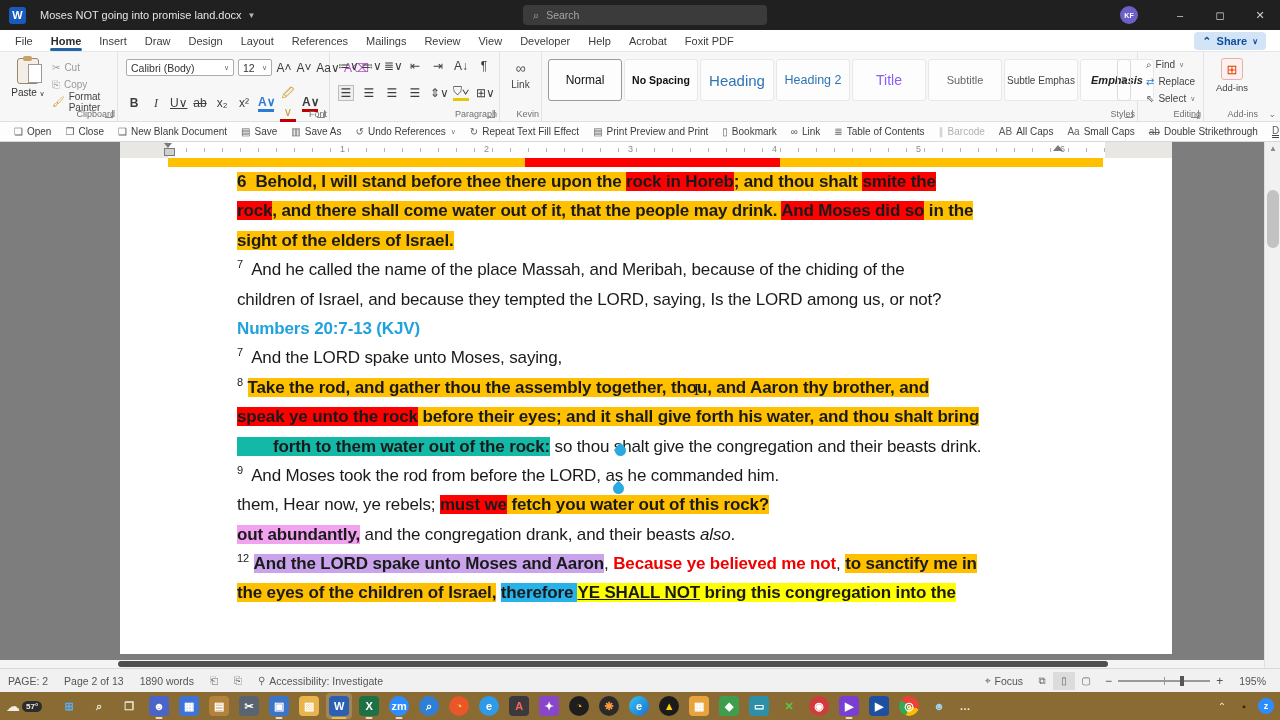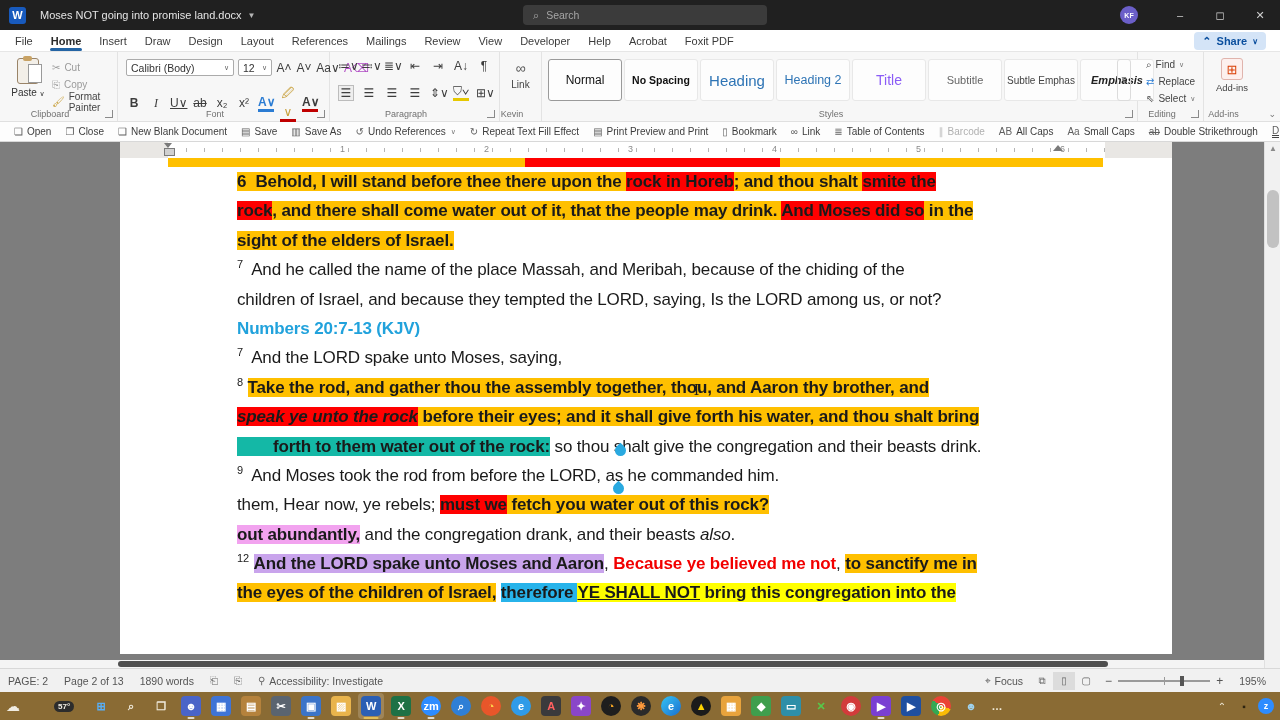--- a/index.html
+++ b/index.html
@@ -19,21 +19,21 @@
   
   #tabrow { position:absolute; top:30px; left:0; width:1280px; height:22px; background:#ffffff; display:flex; align-items:center; border-bottom:1px solid #e6e6e6; }
   .tab { font-size:11px; color:#3b3b3b; padding:0 9px; height:22px; display:flex; align-items:center; position:relative; }
   .tab.active { font-weight:bold; color:#2b2b2b; }
   .tab.active::after { content:""; position:absolute; left:8px; right:8px; bottom:1px; height:2.5px; background:#2464a4; border-radius:2px; }
   .share-btn { position:absolute; right:14px; top:2px; height:18px; background:#d4e4f7; border-radius:4px; color:#0b4f9e; font-size:11px; font-weight:bold; display:flex; align-items:center; padding:0 8px; gap:5px; }
 
   
   #ribbon { position:absolute; top:52px; left:0; width:1280px; height:70px; background:#f7f7f7; border-bottom:1px solid #e0e0e0; font-size:10px; color:#444; }
   .rgroup { position:absolute; top:0; height:69px; border-right:1px solid #e3e3e3; }
-  .rglabel { position:absolute; bottom:2px; left:0; right:17px; text-align:center; font-size:9px; color:#707070; }
+  .rglabel { position:absolute; bottom:2px; left:0; right:2px; text-align:right; font-size:9px; color:#707070; }
   .launcher { position:absolute; bottom:3px; right:4px; width:8px; height:8px; border-right:1.5px solid #8a8a8a; border-bottom:1.5px solid #8a8a8a; }
   .paste-big { position:absolute; left:10px; top:6px; width:36px; height:48px; text-align:center; }
   .paste-ico { width:22px; height:26px; margin:0 auto; border:1.5px solid #9a8468; border-radius:3px; background:#f3efe8; position:relative; }
   .paste-ico::before { content:""; position:absolute; left:5px; top:-3px; width:9px; height:5px; background:#c8a264; border-radius:2px; }
   .paste-ico::after { content:""; position:absolute; right:-4px; top:5px; width:12px; height:17px; background:#fff; border:1px solid #9a9a9a; }
   .smallcmd { display:flex; align-items:center; gap:4px; font-size:10px; color:#9a9a9a; height:15px; }
   .smallcmd.en { color:#444; }
   .fontname-box { width:108px; height:17px; border:1px solid #ababab; border-radius:2px; background:#fff; font-size:10.5px; display:flex; align-items:center; justify-content:space-between; padding:0 4px; color:#333; }
   .fontsize-box { width:34px; height:17px; border:1px solid #ababab; border-radius:2px; background:#fff; font-size:10.5px; display:flex; align-items:center; justify-content:space-between; padding:0 4px; color:#333; }
   .fmt { font-size:12px; color:#3d3d3d; width:16px; text-align:center; }
@@ -100,21 +100,21 @@
   #zoom-slider { display:flex; align-items:center; gap:6px; margin:0 8px; }
   #zoom-slider .track { position:relative; width:92px; height:2px; background:#9a9a9a; }
   #zoom-slider .track .mid { position:absolute; left:46px; top:-3px; width:1px; height:8px; background:#9a9a9a; }
   #zoom-slider .thumb { position:absolute; left:62px; top:-4px; width:4px; height:10px; background:#555; }
   .zoom-pm { font-size:12px; color:#555; }
 
   
   #taskbar { position:absolute; top:692px; left:0; width:1280px; height:28px; background:#8a6b34; display:flex; align-items:center; padding:0 6px; }
   #weather { display:flex; align-items:center; gap:2px; margin-right:14px; }
   #weather .cloud { color:#f0ece2; font-size:14px; }
-  #weather .temp { background:#2c2c2c; color:#f0ece2; font-size:8px; border-radius:7px; padding:1px 4px; font-weight:bold;margin-left:32px; }
+  #weather .temp { background:#2c2c2c; color:#f0ece2; font-size:8px; border-radius:7px; padding:1px 4px; font-weight:bold; }
   .tb-icon { width:26px; height:26px; display:flex; align-items:center; justify-content:center; position:relative; flex:0 0 auto; }
   .tb-icon.active { background:rgba(255,255,255,.18); border-radius:4px; }
   .tb-glyph { width:20px; height:20px; border-radius:4px; display:flex; align-items:center; justify-content:center; font-size:11px; font-weight:bold; }
   .tb-glyph.round { border-radius:50%; }
   .run-dash { position:absolute; bottom:0; left:50%; transform:translateX(-50%); width:7px; height:2px; border-radius:1px; background:rgba(255,255,255,.75); }
   .tb-icon.active .run-dash { width:15px; background:#e2bd58; }
   #tray { margin-left:auto; display:flex; align-items:center; gap:6px; }
   .tray-ico { color:#f0ead8; font-size:10px; width:16px; text-align:center; }
   .tray-z { width:16px; height:16px; border-radius:50%; background:#2d8cff; color:#fff; font-size:9px; font-weight:bold; display:flex; align-items:center; justify-content:center; }
   #clock { font-family:"DejaVu Sans",sans-serif; font-size:17.5px; font-weight:bold; color:#f3e9cf; text-shadow:1px 1px 0 #2e2410, -1px -1px 0 #2e2410, 1px -1px 0 #2e2410, -1px 1px 0 #2e2410; letter-spacing:0.5px; margin-left:4px; white-space:nowrap; }
@@ -402,21 +402,21 @@
       </div>
     <div id="lines" data-name="document-lines">
         <div class="line" data-name="text-line"><span data-name="highlighted-text-run" style="font-weight: 700; background-color: rgb(255, 192, 0);">6  Behold, I will stand before thee there upon the </span><span data-name="highlighted-text-run" style="font-weight: 700; background-color: rgb(255, 0, 0);">rock in Horeb</span><span data-name="highlighted-text-run" style="font-weight: 700; background-color: rgb(255, 192, 0);">; and thou shalt </span><span data-name="highlighted-text-run" style="font-weight: 700; background-color: rgb(255, 0, 0);">smite the</span></div>
         <div class="line" data-name="text-line"><span data-name="highlighted-text-run" style="font-weight: 700; background-color: rgb(255, 0, 0);">rock</span><span data-name="highlighted-text-run" style="font-weight: 700; background-color: rgb(255, 192, 0);">, and there shall come water out of it, that the people may drink. </span><span data-name="highlighted-text-run" style="font-weight: 700; background-color: rgb(255, 0, 0);">And Moses did so</span><span data-name="highlighted-text-run" style="font-weight: 700; background-color: rgb(255, 192, 0);"> in the</span></div>
         <div class="line" data-name="text-line"><span data-name="highlighted-text-run" style="font-weight: 700; background-color: rgb(255, 192, 0);">sight of the elders of Israel.</span></div>
         <div class="line" data-name="text-line"><sup data-name="text-run">7</sup><span data-name="text-run">  And he called the name of the place Massah, and Meribah, because of the chiding of the</span></div>
         <div class="line" data-name="text-line"><span data-name="text-run">children of Israel, and because they tempted the LORD, saying, Is the LORD among us, or not?</span></div>
         <div class="line" data-name="text-line"><span data-name="text-run" style="font-weight: 700; color: rgb(33, 162, 220);">Numbers 20:7-13 (KJV)</span></div>
         <div class="line" data-name="text-line"><sup data-name="text-run">7</sup><span data-name="text-run">  And the LORD spake unto Moses, saying,</span></div>
         <div class="line" data-name="text-line"><sup data-name="text-run">8</sup><span data-name="text-run"> </span><span data-name="highlighted-text-run" style="font-weight: 700; background-color: rgb(255, 192, 0);">Take the rod, and gather thou the assembly together, thou, and Aaron thy brother, and</span></div>
-        <div class="line" data-name="text-line"><span data-name="highlighted-text-run" style="font-weight: 700; background-color: rgb(255, 0, 0); font-style: italic;">speak ye unto the rock</span><span data-name="highlighted-text-run" style="font-weight: 700; background-color: rgb(255, 192, 0);"> before their eyes; and it shall give forth his water, and thou shalt bring</span></div>
+        <div class="line" data-name="text-line"><span data-name="highlighted-text-run" style="font-weight: 700; background-color: rgb(255, 0, 0);">speak ye unto the rock</span><span data-name="highlighted-text-run" style="font-weight: 700; background-color: rgb(255, 192, 0);"> before their eyes; and it shall give forth his water, and thou shalt bring</span></div>
         <div class="line" data-name="text-line"><span data-name="highlighted-text-run" style="font-weight: 700; background-color: #14b8a6; padding-left: 36px;">forth to them water out of the rock:</span><span data-name="text-run"> so thou shalt give the congregation and their beasts drink.</span></div>
         <div class="line" data-name="text-line"><sup data-name="text-run">9</sup><span data-name="text-run">  And Moses took the rod from before the LORD, as he commanded him.</span></div>
         <div class="line" data-name="text-line"><span data-name="text-run">them, Hear now, ye rebels; </span><span data-name="highlighted-text-run" style="font-weight: 700; background-color: rgb(255, 0, 0);">must we</span><span data-name="highlighted-text-run" style="font-weight: 700; background-color: rgb(255, 192, 0);"> fetch you water out of this rock?</span></div>
         <div class="line" data-name="text-line"><span data-name="highlighted-text-run" style="font-weight: 700; background-color: rgb(242, 163, 239);">out abundantly,</span><span data-name="text-run"> and the congregation drank, and their beasts </span><span data-name="text-run" style="font-style: italic;">also</span><span data-name="text-run">.</span></div>
         <div class="line" data-name="text-line"><sup data-name="text-run">12</sup><span data-name="text-run"> </span><span data-name="highlighted-text-run" style="font-weight: 700; background-color: rgb(201, 164, 236);">And the LORD spake unto Moses and Aaron</span><span data-name="text-run">, </span><span data-name="text-run" style="font-weight: 700; color: rgb(242, 0, 0);">Because ye believed me not</span><span data-name="text-run">, </span><span data-name="highlighted-text-run" style="font-weight: 700; background-color: rgb(255, 192, 0);">to sanctify me in</span></div>
         <div class="line" data-name="text-line"><span data-name="highlighted-text-run" style="font-weight: 700; background-color: rgb(255, 192, 0);">the eyes of the children of Israel,</span><span data-name="text-run"> </span><span data-name="highlighted-text-run" style="font-weight: 700; background-color: rgb(39, 179, 234);">therefore </span><span data-name="highlighted-text-run" style="font-weight: 700; text-decoration: underline; background-color: rgb(255, 255, 0);">YE SHALL NOT</span><span data-name="highlighted-text-run" style="font-weight: 700; background-color: rgb(255, 255, 0);"> bring this congregation into the</span></div>
       </div>
     <div class="handle" style="left:495px;top:287px;" data-name="selection-handle-top"></div>
     <div class="handle" style="left:493px;top:325px;" data-name="selection-handle-bottom"></div>
     <div id="ibeam" data-name="ibeam-cursor">I</div>

